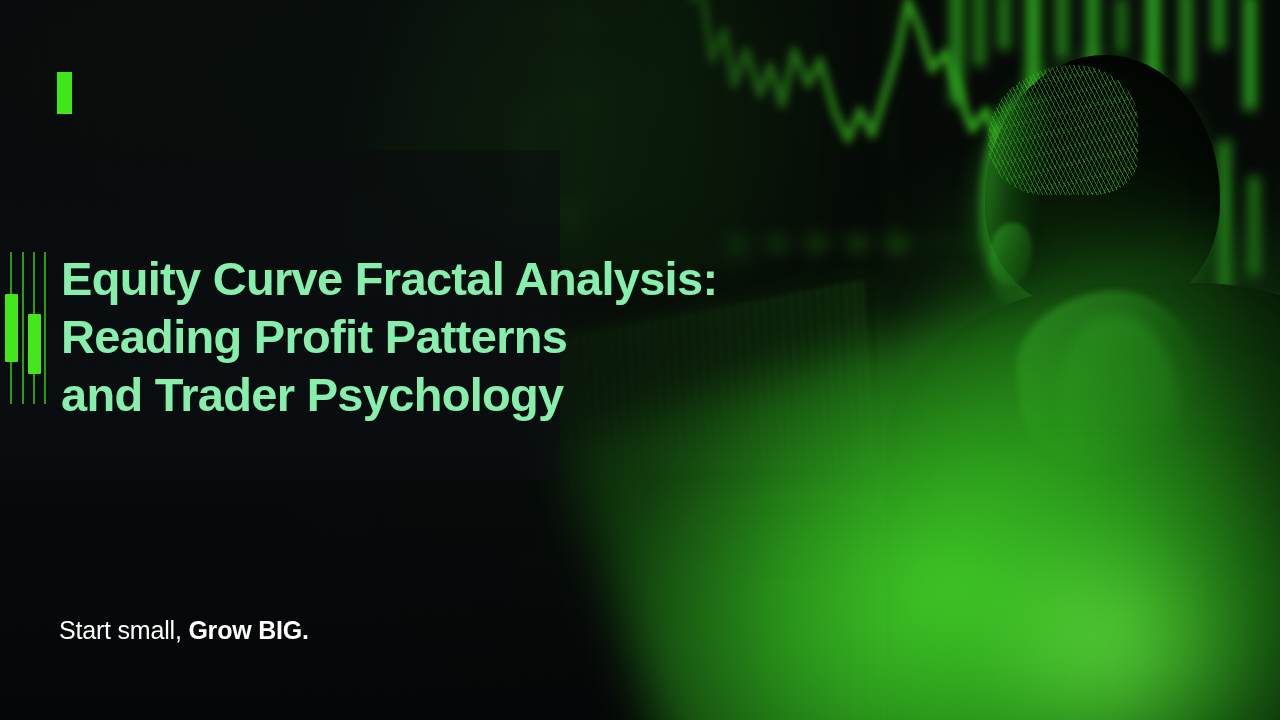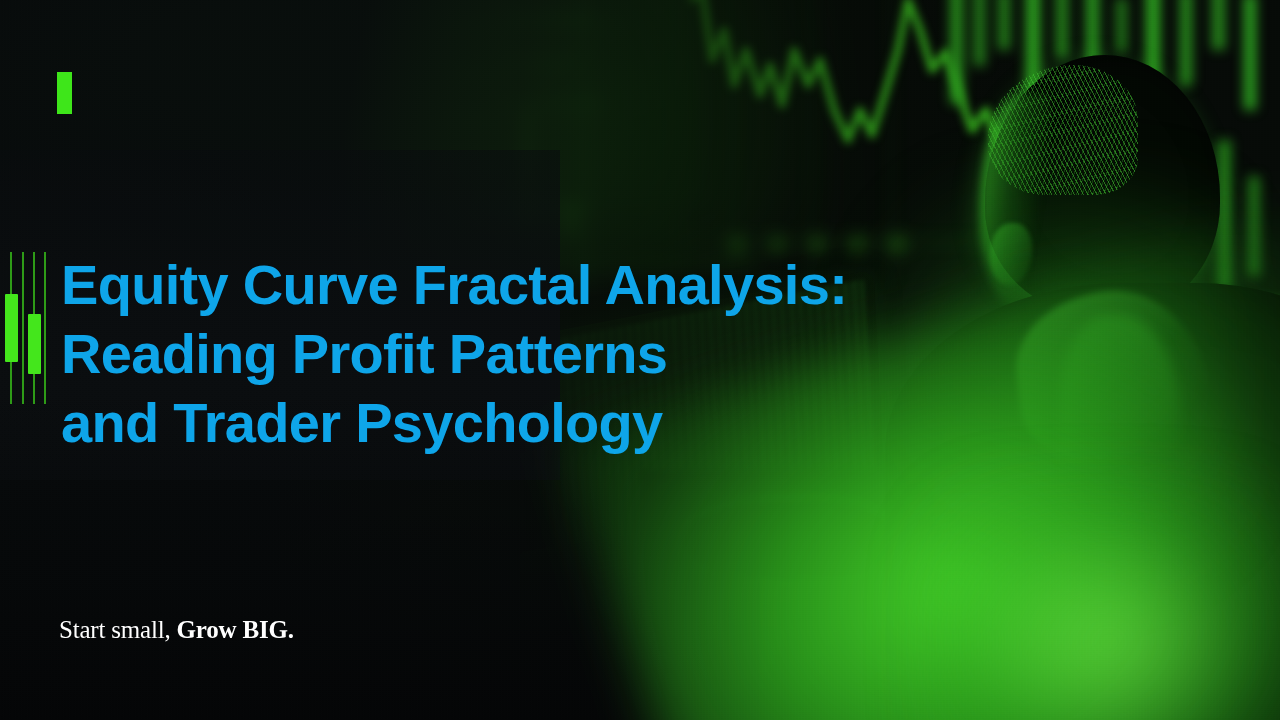--- a/index.html
+++ b/index.html
@@ -271,36 +271,36 @@
     position:absolute; width:2px; background:#2e9b17; top:0; bottom:0;
   }
   .accent .body{
     position:absolute; width:13px; background:#44e61c; border-radius:1px;
   }
 
   
   .title{
     position:absolute; left:61px; top:250px;
     width:700px;
-    color:#0ea5e9;
-    font-size:56px;
+    color:#86efac;
+    font-size:47px;
     font-weight:700;
     line-height:1.235;
     letter-spacing:-.7px;
     font-family:"Liberation Sans", sans-serif;
   }
   .title .ln{ display:block; white-space:nowrap; }
 
   
   .tagline{
     position:absolute; left:59px; top:616px;
     font-size:25px;
     color:#ffffff;
     letter-spacing:-.2px;
-    font-family:Liberation Serif, serif;
+    font-family:Liberation Sans, sans-serif;
   }
   .tagline .light{ font-weight:400; }
   .tagline .bold{ font-weight:700; }
 </style>
 </head>
 <body>
 
 <div class="banner">
 
   <div class="photo">

